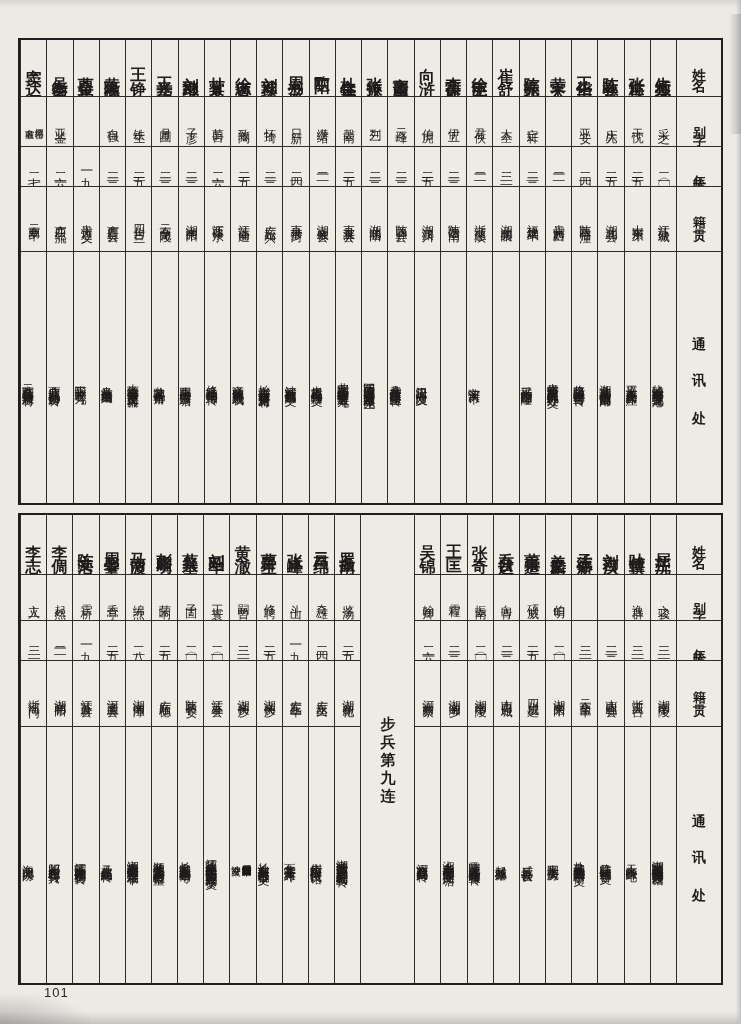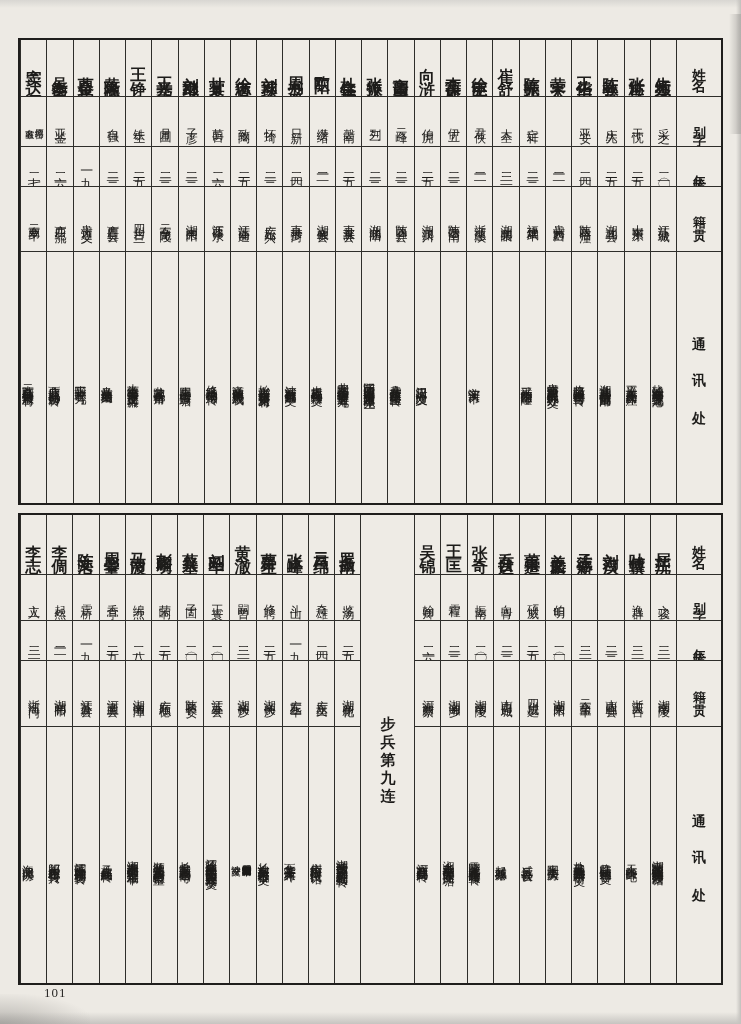--- a/index.html
+++ b/index.html
@@ -60,21 +60,21 @@
   .hdr-t{font-weight:700;}
   .h0{font-size:14px;letter-spacing:11px;}
   .h1{font-size:13px;letter-spacing:6px;}
   .h2{font-size:13px;letter-spacing:2px;}
   .h3{font-size:13px;letter-spacing:13px;}
   .h4{font-size:14px;letter-spacing:38px;}
 
   .sep-t{font-size:15px;font-weight:600;letter-spacing:18px;}
 
   .page-num{position:absolute;left:44px;top:985px;font-size:13px;
-    font-family:Liberation Serif, serif;letter-spacing:1px;color:#2a2927;}
+    font-family:Liberation Sans, sans-serif;letter-spacing:1px;color:#2a2927;}
 </style>
 </head>
 <body>
 
 <div class="artifact art-top"></div>
 <div class="artifact art-right-full"></div>
 <div class="artifact art-right-top"></div>
 <div class="artifact art-bottom"></div>
 <div class="artifact art-corner-bl"></div>
 

